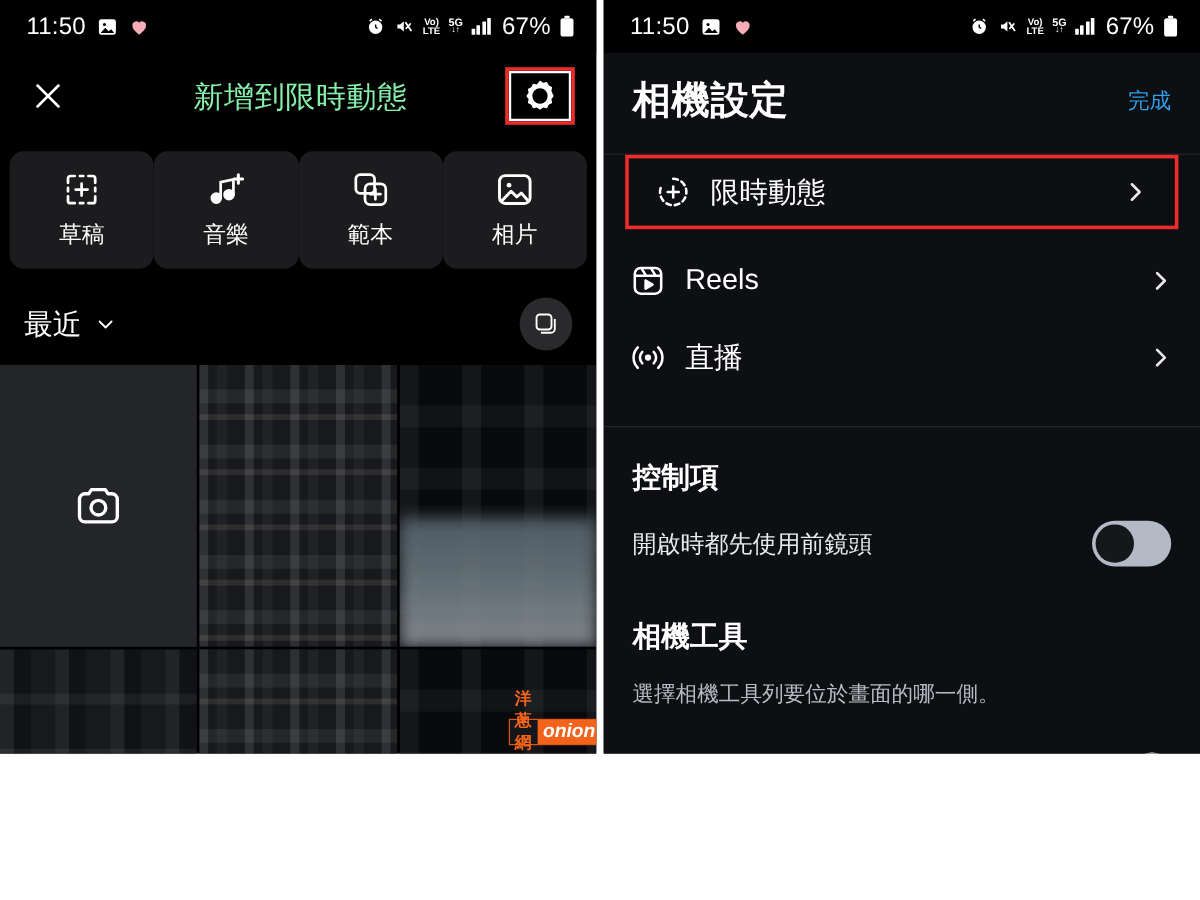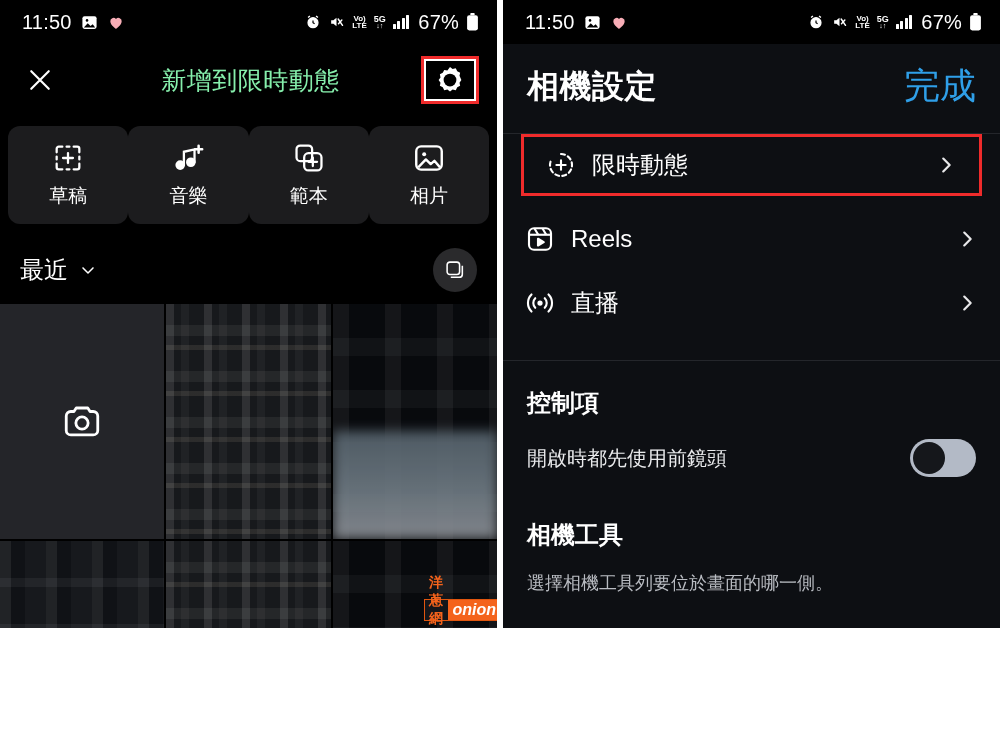--- a/index.html
+++ b/index.html
@@ -98,21 +98,21 @@
     filter: blur(6px); opacity:.9; }
   .tile-lower2 { position:absolute; left:0; right:0; bottom:0; height:22%;
     background: linear-gradient(180deg,#2a2c30 0%, #7d736a 60%, #c9c2ba 100%);
     filter: blur(7px); opacity:.85; }
 
   
   .r-body { background:#0d0f13; height: 706px; }
   .r-header { display:flex; align-items:center; justify-content:space-between;
               padding: 18px 24px 22px 24px; }
   .r-title { color:#fff; font-size: 32px; font-weight: 700; letter-spacing:.5px; }
-  .r-done { color:#2f9fe8; font-size: 36px; }
+  .r-done { color:#2f9fe8; font-size: 18px; }
 
   .divider { height:1px; background:#24262b; }
 
   .menu-row { display:flex; align-items:center; gap:16px; height: 62px; padding: 0 22px;
               color:#fff; position:relative; }
   .menu-row.hl { border: 3px solid #ef2b2b; height: 62px; margin: 0 18px; }
   .menu-label { font-size: 24px; flex:1; }
   .chev { color:#e8e8ea; }
   .sect-title { color:#ffffff; font-size: 24px; font-weight:700; padding: 0 24px; }
   .row-toggle { display:flex; align-items:center; justify-content:space-between;

